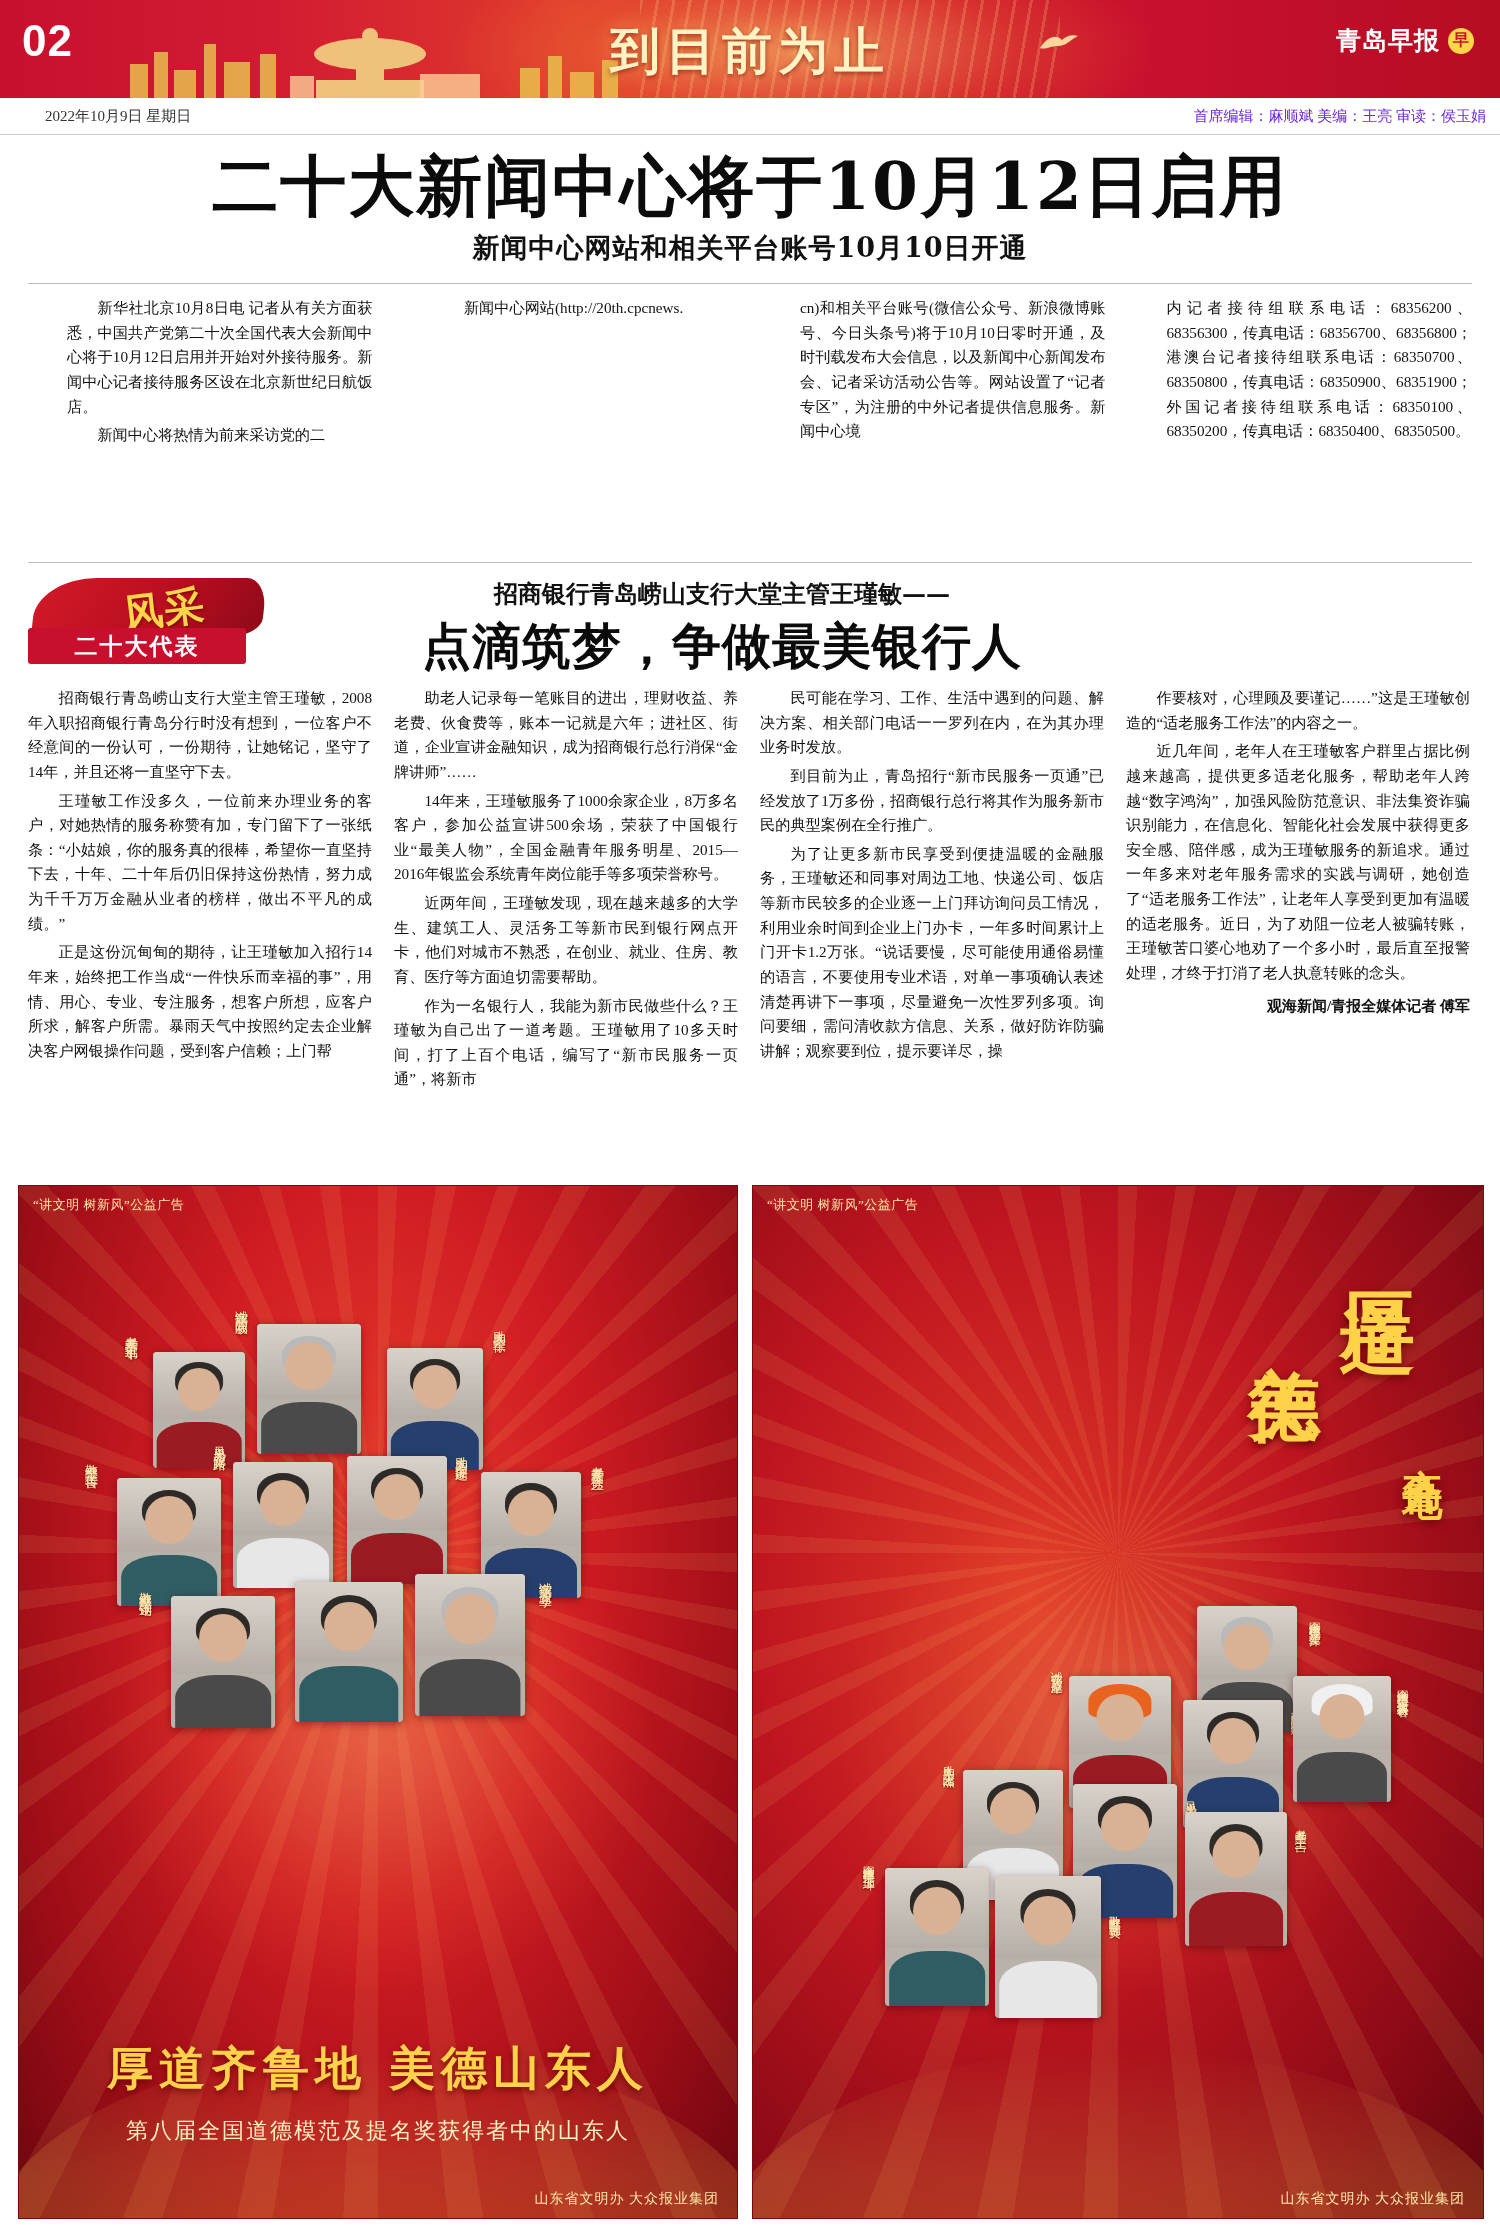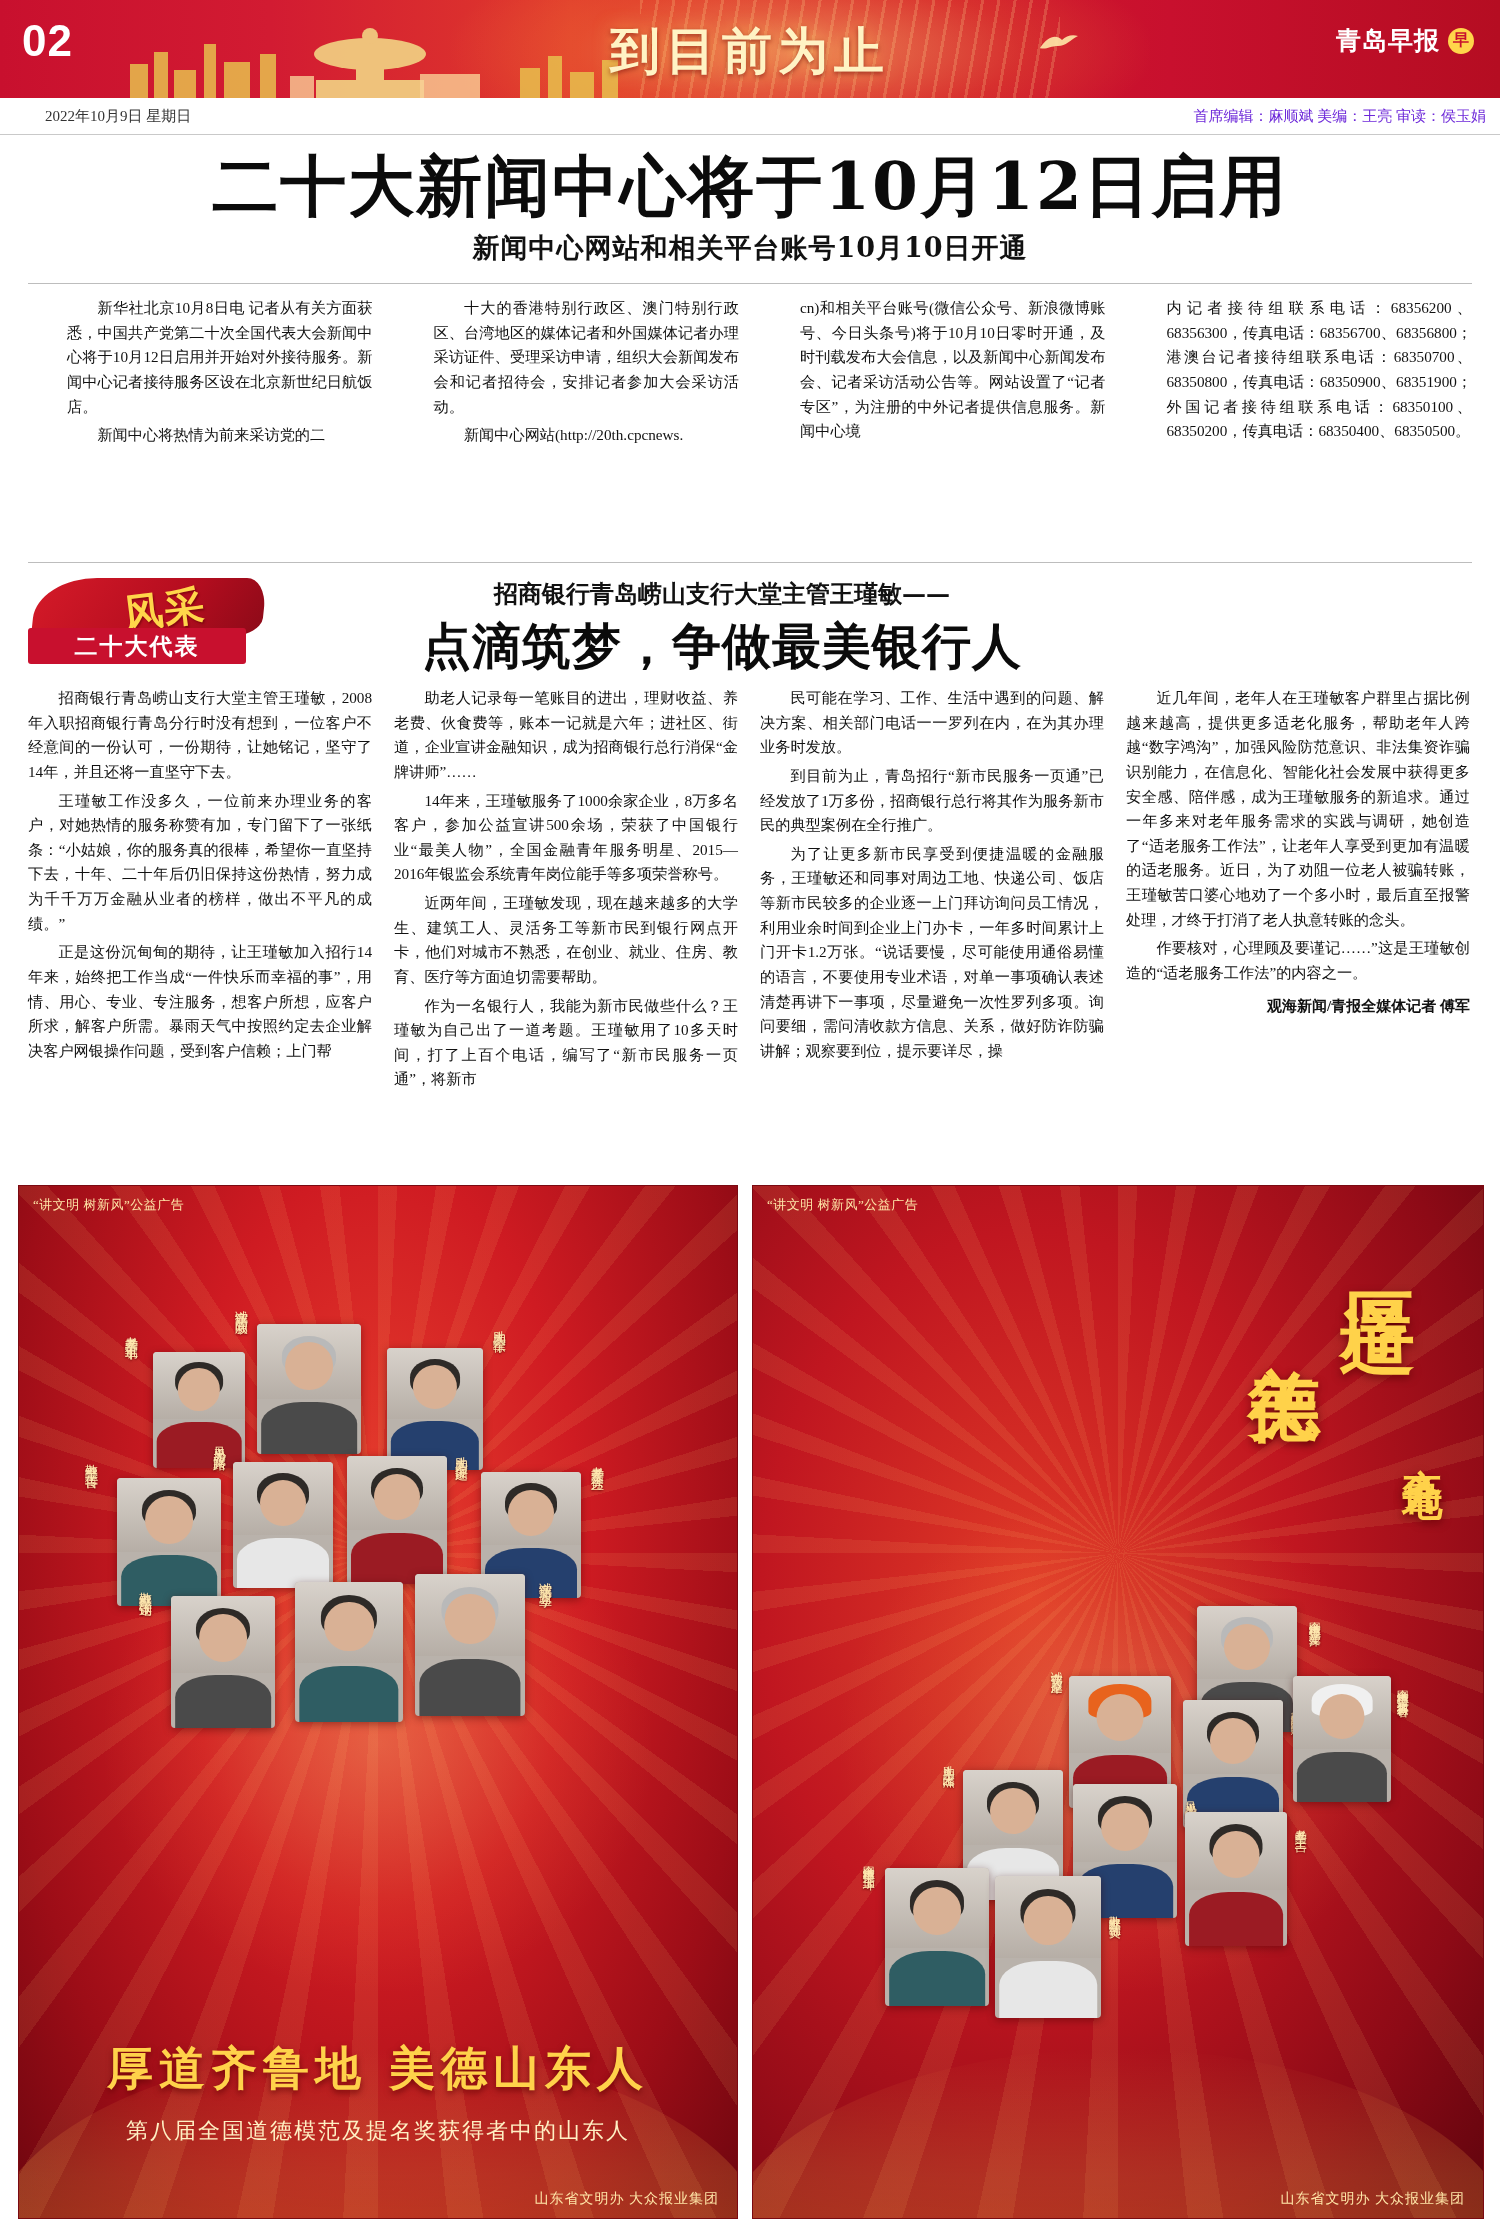--- a/index.html
+++ b/index.html
@@ -465,21 +465,20 @@
 <div class="headline">二十大新闻中心将于10月12日启用</div>
 <div class="subhead">新闻中心网站和相关平台账号10月10日开通</div>
 <div class="rule-top"></div>
 
 <div class="lead-cols">
   <div class="lead-col">
     <p>新华社北京10月8日电 记者从有关方面获悉，中国共产党第二十次全国代表大会新闻中心将于10月12日启用并开始对外接待服务。新闻中心记者接待服务区设在北京新世纪日航饭店。</p>
     <p>新闻中心将热情为前来采访党的二</p>
   </div>
   <div class="lead-col">
-    <p>十大的香港特别行政区、澳门特别行政区、台湾地区的媒体记者和外国媒体记者办理采访证件、受理采访申请，组织大会新闻发布会和记者招待会，安排记者参加大会采访活动。</p>
     <p>新闻中心网站(http://20th.cpcnews.</p>
   </div>
   <div class="lead-col">
     <p class="noindent">cn)和相关平台账号(微信公众号、新浪微博账号、今日头条号)将于10月10日零时开通，及时刊载发布大会信息，以及新闻中心新闻发布会、记者采访活动公告等。网站设置了“记者专区”，为注册的中外记者提供信息服务。新闻中心境</p>
   </div>
   <div class="lead-col">
     <p class="noindent">内记者接待组联系电话：68356200、68356300，传真电话：68356700、68356800；港澳台记者接待组联系电话：68350700、68350800，传真电话：68350900、68351900；外国记者接待组联系电话：68350100、68350200，传真电话：68350400、68350500。</p>
   </div>
 </div>
 
@@ -507,22 +506,22 @@
     <p>14年来，王瑾敏服务了1000余家企业，8万多名客户，参加公益宣讲500余场，荣获了中国银行业“最美人物”，全国金融青年服务明星、2015—2016年银监会系统青年岗位能手等多项荣誉称号。</p>
     <p>近两年间，王瑾敏发现，现在越来越多的大学生、建筑工人、灵活务工等新市民到银行网点开卡，他们对城市不熟悉，在创业、就业、住房、教育、医疗等方面迫切需要帮助。</p>
     <p>作为一名银行人，我能为新市民做些什么？王瑾敏为自己出了一道考题。王瑾敏用了10多天时间，打了上百个电话，编写了“新市民服务一页通”，将新市</p>
   </div>
   <div class="feature-col">
     <p>民可能在学习、工作、生活中遇到的问题、解决方案、相关部门电话一一罗列在内，在为其办理业务时发放。</p>
     <p>到目前为止，青岛招行“新市民服务一页通”已经发放了1万多份，招商银行总行将其作为服务新市民的典型案例在全行推广。</p>
     <p>为了让更多新市民享受到便捷温暖的金融服务，王瑾敏还和同事对周边工地、快递公司、饭店等新市民较多的企业逐一上门拜访询问员工情况，利用业余时间到企业上门办卡，一年多时间累计上门开卡1.2万张。“说话要慢，尽可能使用通俗易懂的语言，不要使用专业术语，对单一事项确认表述清楚再讲下一事项，尽量避免一次性罗列多项。询问要细，需问清收款方信息、关系，做好防诈防骗讲解；观察要到位，提示要详尽，操</p>
   </div>
   <div class="feature-col">
+    <p>作要核对，心理顾及要谨记……”这是王瑾敏创造的“适老服务工作法”的内容之一。</p>
     <p>近几年间，老年人在王瑾敏客户群里占据比例越来越高，提供更多适老化服务，帮助老年人跨越“数字鸿沟”，加强风险防范意识、非法集资诈骗识别能力，在信息化、智能化社会发展中获得更多安全感、陪伴感，成为王瑾敏服务的新追求。通过一年多来对老年服务需求的实践与调研，她创造了“适老服务工作法”，让老年人享受到更加有温暖的适老服务。近日，为了劝阻一位老人被骗转账，王瑾敏苦口婆心地劝了一个多小时，最后直至报警处理，才终于打消了老人执意转账的念头。</p>
-    <p>作要核对，心理顾及要谨记……”这是王瑾敏创造的“适老服务工作法”的内容之一。</p>
     <p class="byline">观海新闻/青报全媒体记者 傅军</p>
   </div>
 </div>
 
 <div class="ad-left">
   <div class="ad-rays"></div>
   <div class="ad-glow"></div>
   <div class="ad-wave"></div>
   <div class="ad-tag">“讲文明 树新风”公益广告</div>
 

